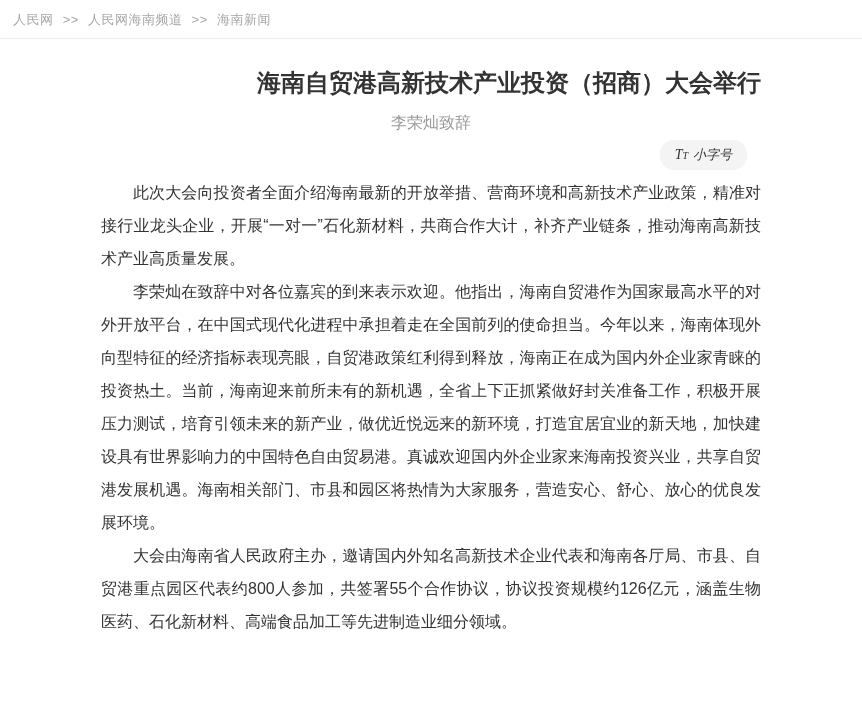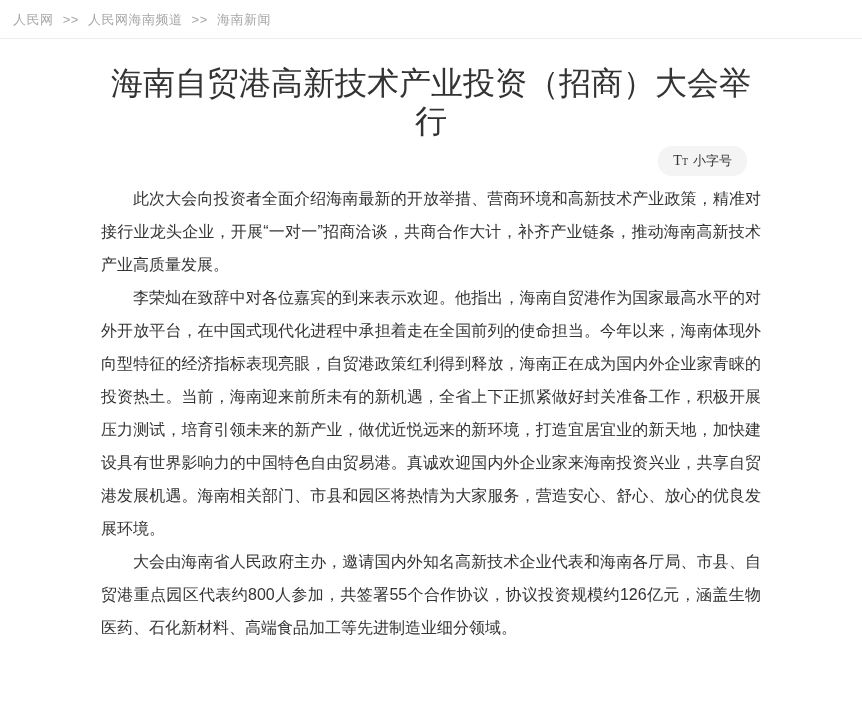--- a/index.html
+++ b/index.html
@@ -26,23 +26,23 @@
   .breadcrumb .sep { margin: 0 5px; }
   .divider {
     border-bottom: 1px solid var(--divider, #ececec);
   }
 
   
   .content { width: 660px; margin: 0 auto; }
 
   h1.title {
     margin-top: 25px;
-    text-align: center;
-    font-size: 32px;
-    font-weight: 400;
+    text-align: right;
+    font-size: 24px;
+    font-weight: 700;
     line-height: 38px;
     color: var(--title-text, #333333);
   }
   .subtitle {
     margin-top: 11px;
     text-align: center;
     font-size: 16px;
     color: var(--subtitle-text, #999999);
   }
   .meta {
@@ -66,20 +66,21 @@
   .font-size-pill {
     display: inline-block;
     background: var(--pill-bg, #f4f4f4);
     border: none;
     border-radius: 14px;
     padding: 6px 15px;
     font-size: 13px;
     color: var(--pill-text, #333333);
     cursor: pointer;
     font-family: "Liberation Sans", "DejaVu Sans", sans-serif;
+    font-style: italic;
   }
   .font-size-pill .t-icon {
     font-family: "Liberation Serif", "DejaVu Serif", serif;
     margin-right: 5px;
   }
   .font-size-pill .t-big { font-size: 14px; }
   .font-size-pill .t-small { font-size: 10px; }
 
   .body {
     margin-top: 6px;
@@ -102,29 +103,30 @@
     <span class="sep">&gt;&gt;</span>
     <a>海南新闻</a>
   </div>
 
   <div class="divider"></div>
 
   <div class="content">
 
     <h1 class="title">海南自贸港高新技术产业投资（招商）大会举行</h1>
 
+    <div class="subtitle">李荣灿致辞</div>
 
 
     <div class="toolbar">
       <button class="font-size-pill">
         <span class="t-icon"><span class="t-big">T</span><span class="t-small">T</span></span><span>小字号</span>
       </button>
     </div>
 
     <div class="body">
-      <p>此次大会向投资者全面介绍海南最新的开放举措、营商环境和高新技术产业政策，精准对接行业龙头企业，开展“一对一”招商洽谈，共商合作大计，补齐产业链条，推动海南高新技术产业高质量发展。</p>
+      <p>此次大会向投资者全面介绍海南最新的开放举措、营商环境和高新技术产业政策，精准对接行业龙头企业，开展“一对一”石化新材料，共商合作大计，补齐产业链条，推动海南高新技术产业高质量发展。</p>
       <p>李荣灿在致辞中对各位嘉宾的到来表示欢迎。他指出，海南自贸港作为国家最高水平的对外开放平台，在中国式现代化进程中承担着走在全国前列的使命担当。今年以来，海南体现外向型特征的经济指标表现亮眼，自贸港政策红利得到释放，海南正在成为国内外企业家青睐的投资热土。当前，海南迎来前所未有的新机遇，全省上下正抓紧做好封关准备工作，积极开展压力测试，培育引领未来的新产业，做优近悦远来的新环境，打造宜居宜业的新天地，加快建设具有世界影响力的中国特色自由贸易港。真诚欢迎国内外企业家来海南投资兴业，共享自贸港发展机遇。海南相关部门、市县和园区将热情为大家服务，营造安心、舒心、放心的优良发展环境。</p>
       <p>大会由海南省人民政府主办，邀请国内外知名高新技术企业代表和海南各厅局、市县、自贸港重点园区代表约800人参加，共签署55个合作协议，协议投资规模约126亿元，涵盖生物医药、石化新材料、高端食品加工等先进制造业细分领域。</p>
 
     </div>
 
   </div>
 </div>
 
 </body></html>

